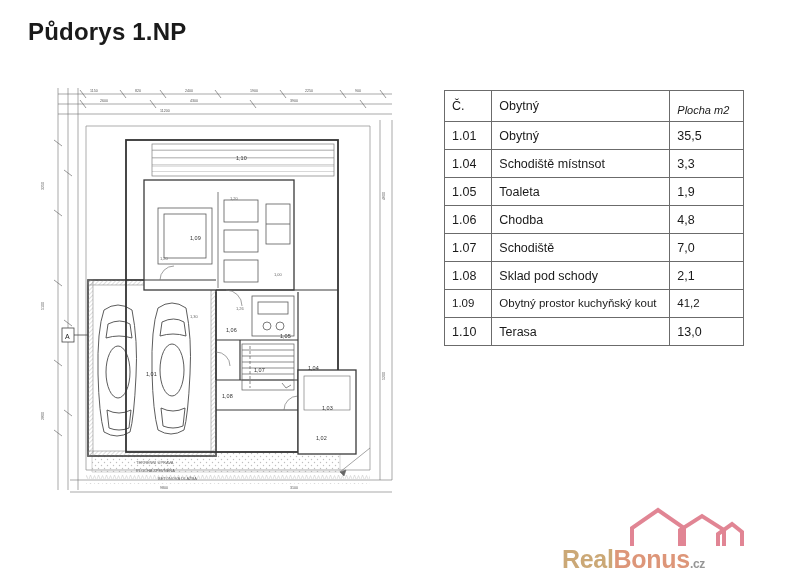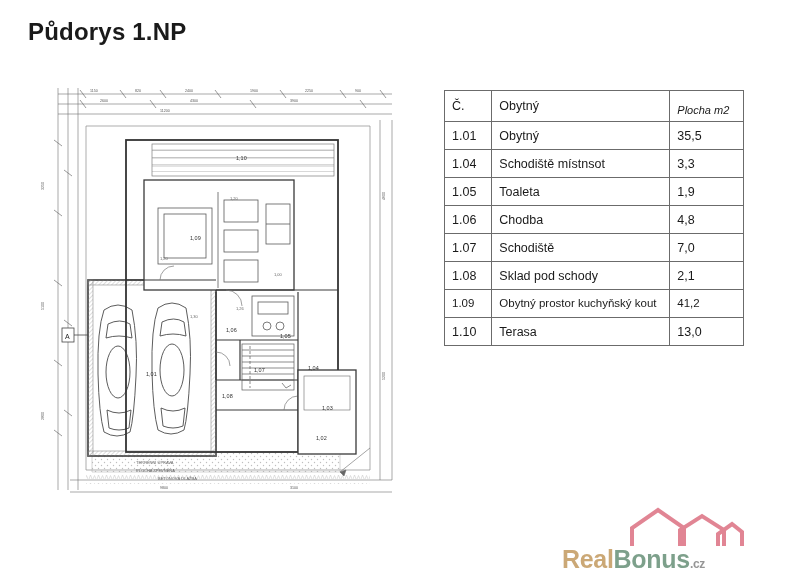--- a/index.html
+++ b/index.html
@@ -82,21 +82,21 @@
   #watermark .wm-text {
     position: absolute;
     left: 0;
     bottom: 4px;
     font-size: 25px;
     font-weight: bold;
     letter-spacing: -0.3px;
     white-space: nowrap;
   }
   #watermark .wm-real { color: #a16207; }
-  #watermark .wm-bonus { color: #14532d; }
+  #watermark .wm-bonus { color: #c2410c; }
   #watermark .wm-cz { color: #404040; font-size: 12px; font-weight: bold; }
   #watermark .wm-roof {
     position: absolute;
     left: 66px;
     bottom: 30px;
     width: 118px;
     height: 42px;
   }
 </style>
 </head>

